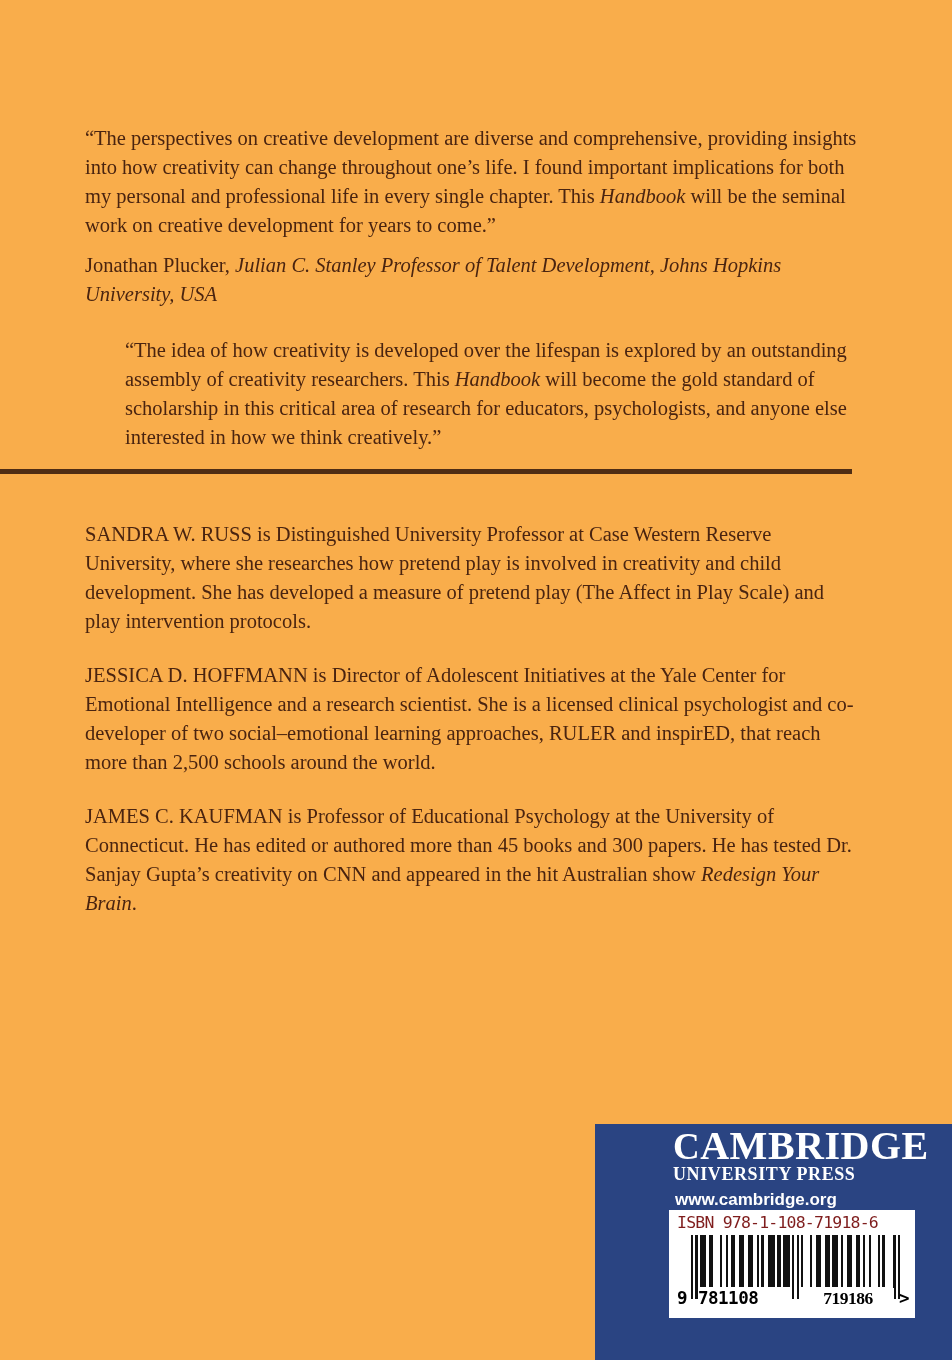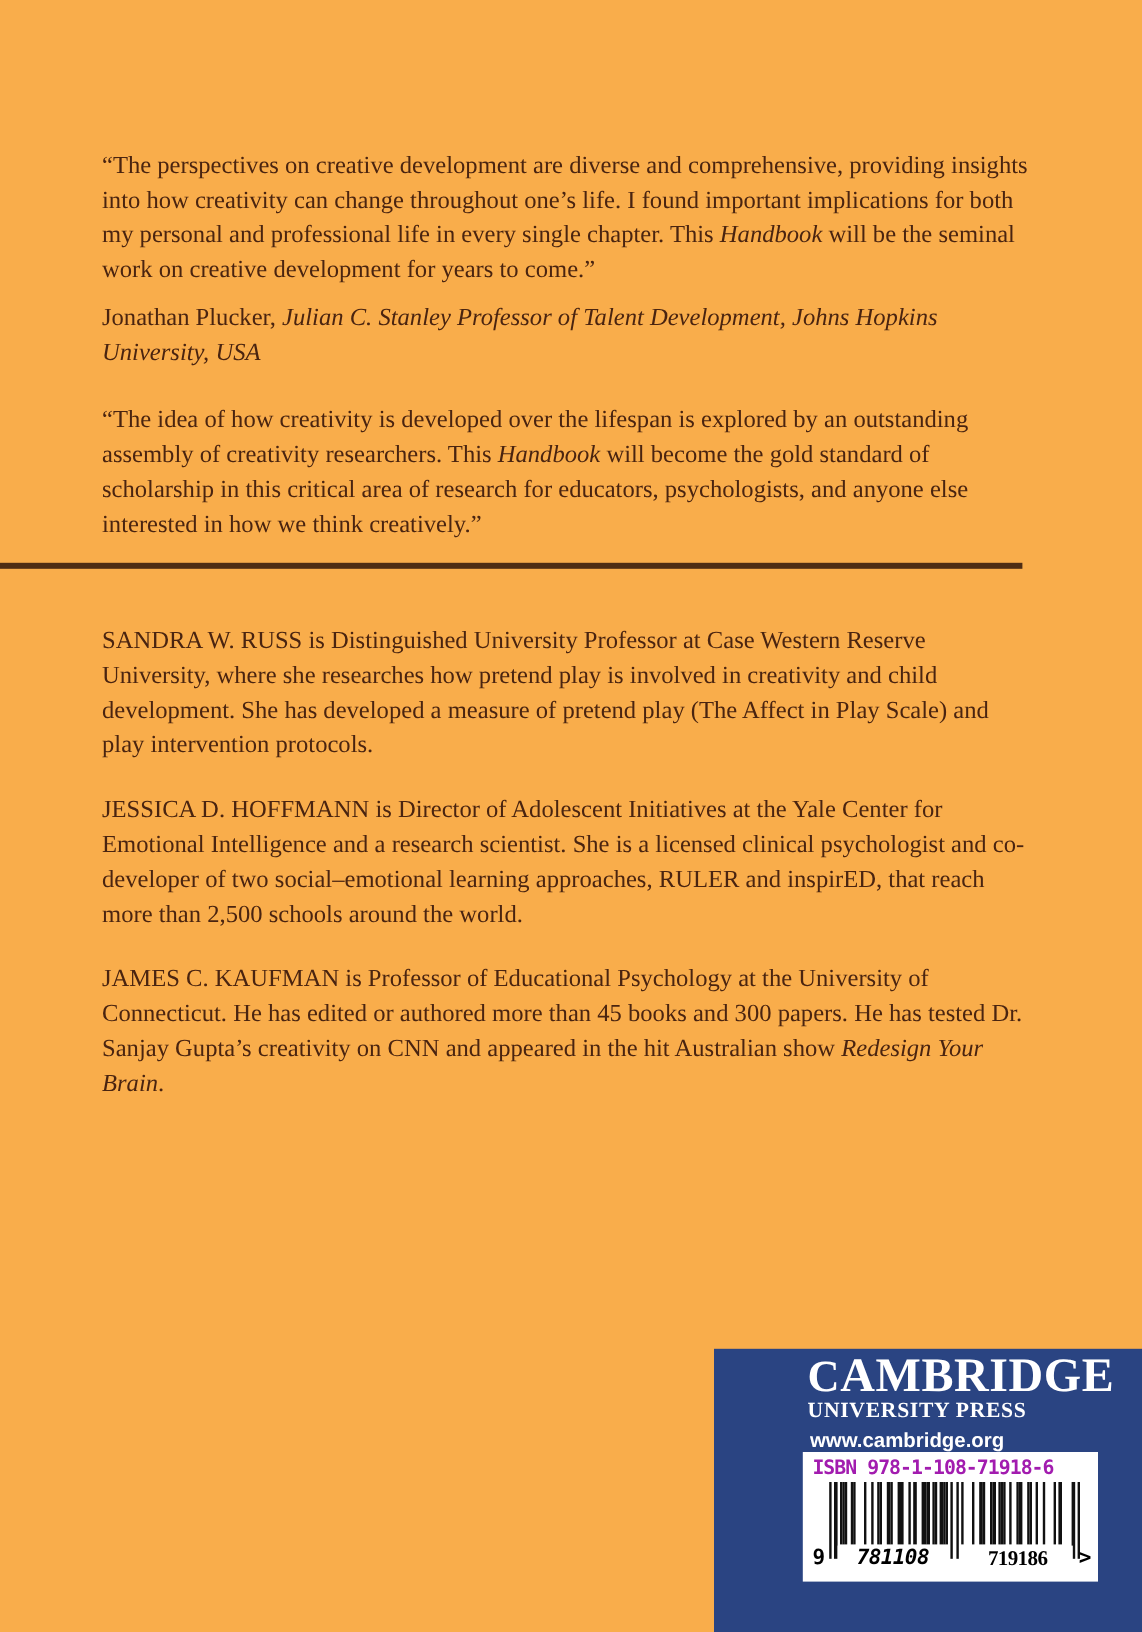--- a/index.html
+++ b/index.html
@@ -25,21 +25,21 @@
   .text-column{
     position:absolute;
     left:85px;top:124px;
     width:772px;
     font-size:20.5px;
     line-height:29px;
   }
   .quote-block{margin:0;}
   .quote-body{margin:0;}
   .attribution{margin:11px 0 0 0;}
-  .quote-block + .quote-block{margin-top:27px;}
+  .quote-block + .quote-block{margin-top:27px;margin-left:40px;}
   .it{font-style:italic;}
   .divider{
     margin:17px 0 0 -85px;
     width:852px;height:5px;
     background:var(--rule);
     border:none;
   }
   .bio{margin-top:46px;}
   .bio + .bio{margin-top:25px;}
   .credit{
@@ -87,25 +87,25 @@
   .isbn-box{
     position:absolute;
     left:74px;top:86px;
     width:246px;height:108px;
     background:var(--barcode_bg);
     color:var(--barcode_ink);
     padding:3px 8px 4px 8px;
   }
   .isbn-label{
     font-family:"DejaVu Sans Mono", monospace;
-    font-weight:bold;
+    font-weight:normal;
     font-size:16.5px;
     letter-spacing:-0.8px;
     white-space:nowrap;
-    color:#a21caf;
+    color:#7f1d1d;
   }
   .barcode{
     position:relative;
     margin:3px 0 0 14px;
     width:212px;height:76px;
   }
   .barcode .bar{
     position:absolute;top:0;height:52px;
     background:var(--barcode_ink);
     display:block;
@@ -113,21 +113,21 @@
   .barcode .bar.guard{height:64px;}
   .bc-digit{
     position:absolute;top:53px;height:23px;
     font-family:"DejaVu Sans Mono", monospace;
     font-weight:bold;
     font-size:17.5px;
     letter-spacing:-0.5px;
     color:#000;
   }
   .bc-first{left:-14px;}
-  .bc-g1{left:7px;width:92px;text-align:center;background:var(--barcode_bg);font-style:italic;}
+  .bc-g1{left:7px;width:92px;background:var(--barcode_bg);}
   .bc-g2{left:111px;width:92px;text-align:center;background:var(--barcode_bg);font-family:Liberation Serif, serif;}
   .bc-arrow{left:208px;}
 </style>
 </head>
 <body>
 
 <div class="cover">
 
   <div class="text-column">
 

